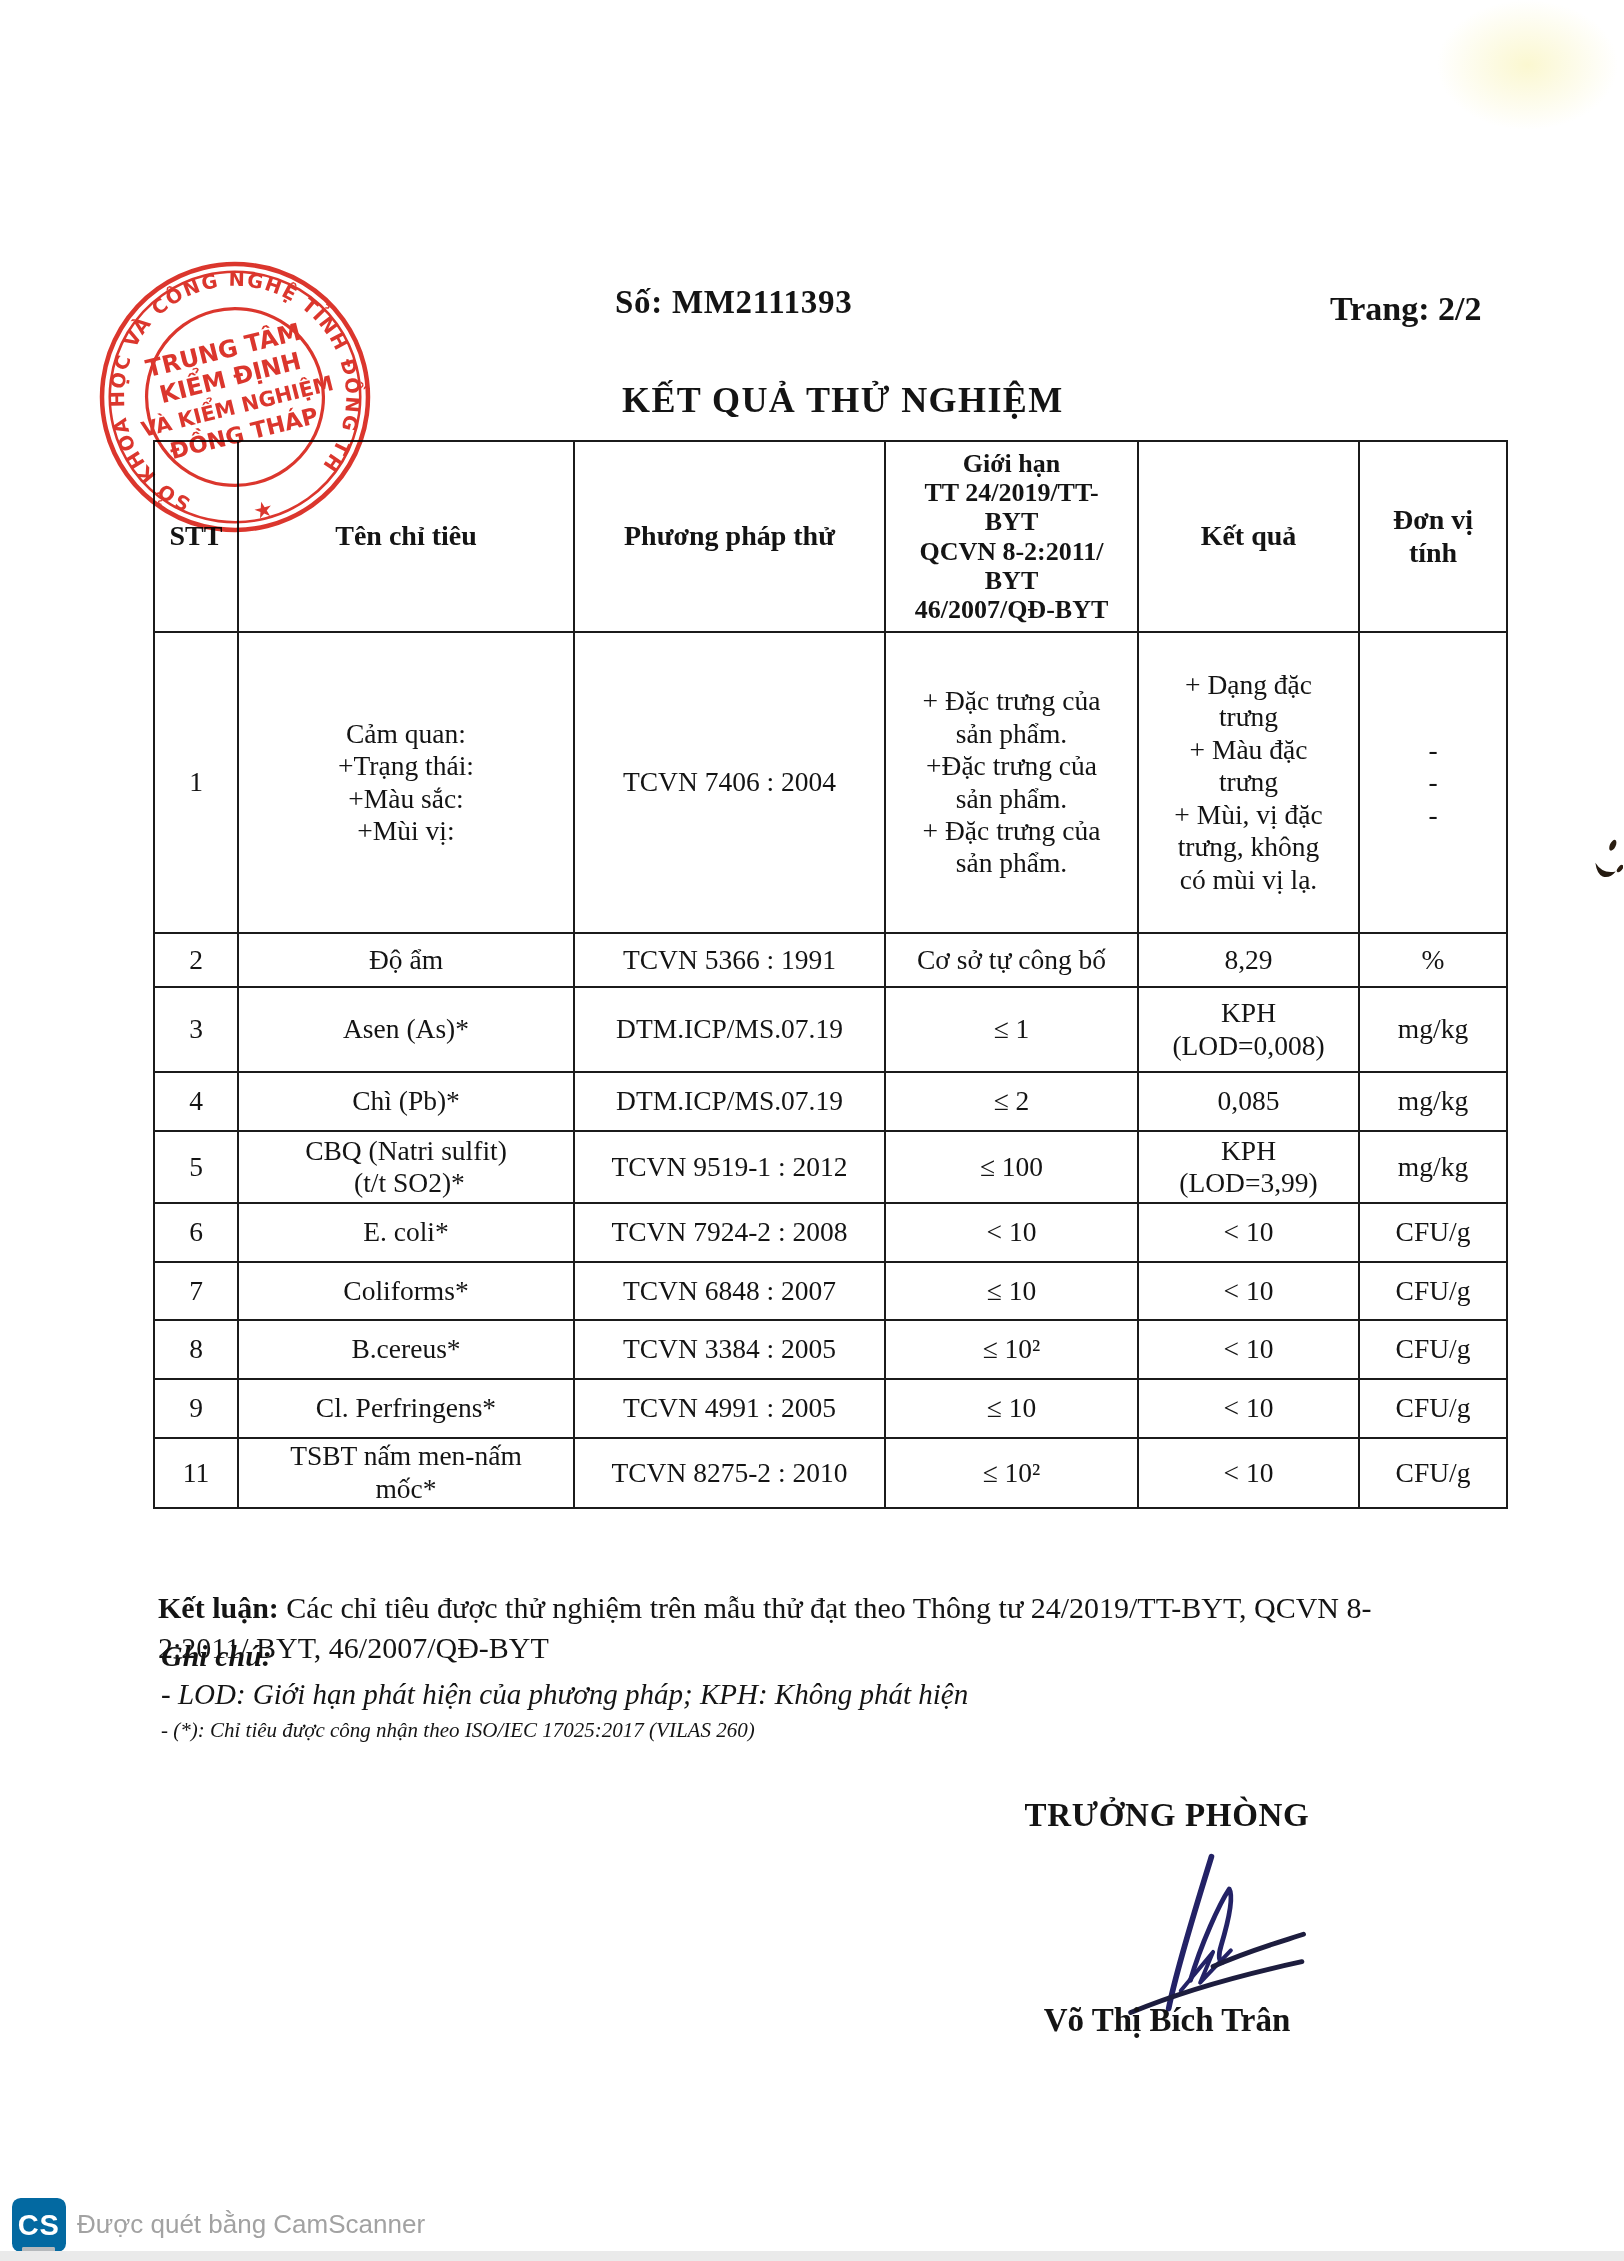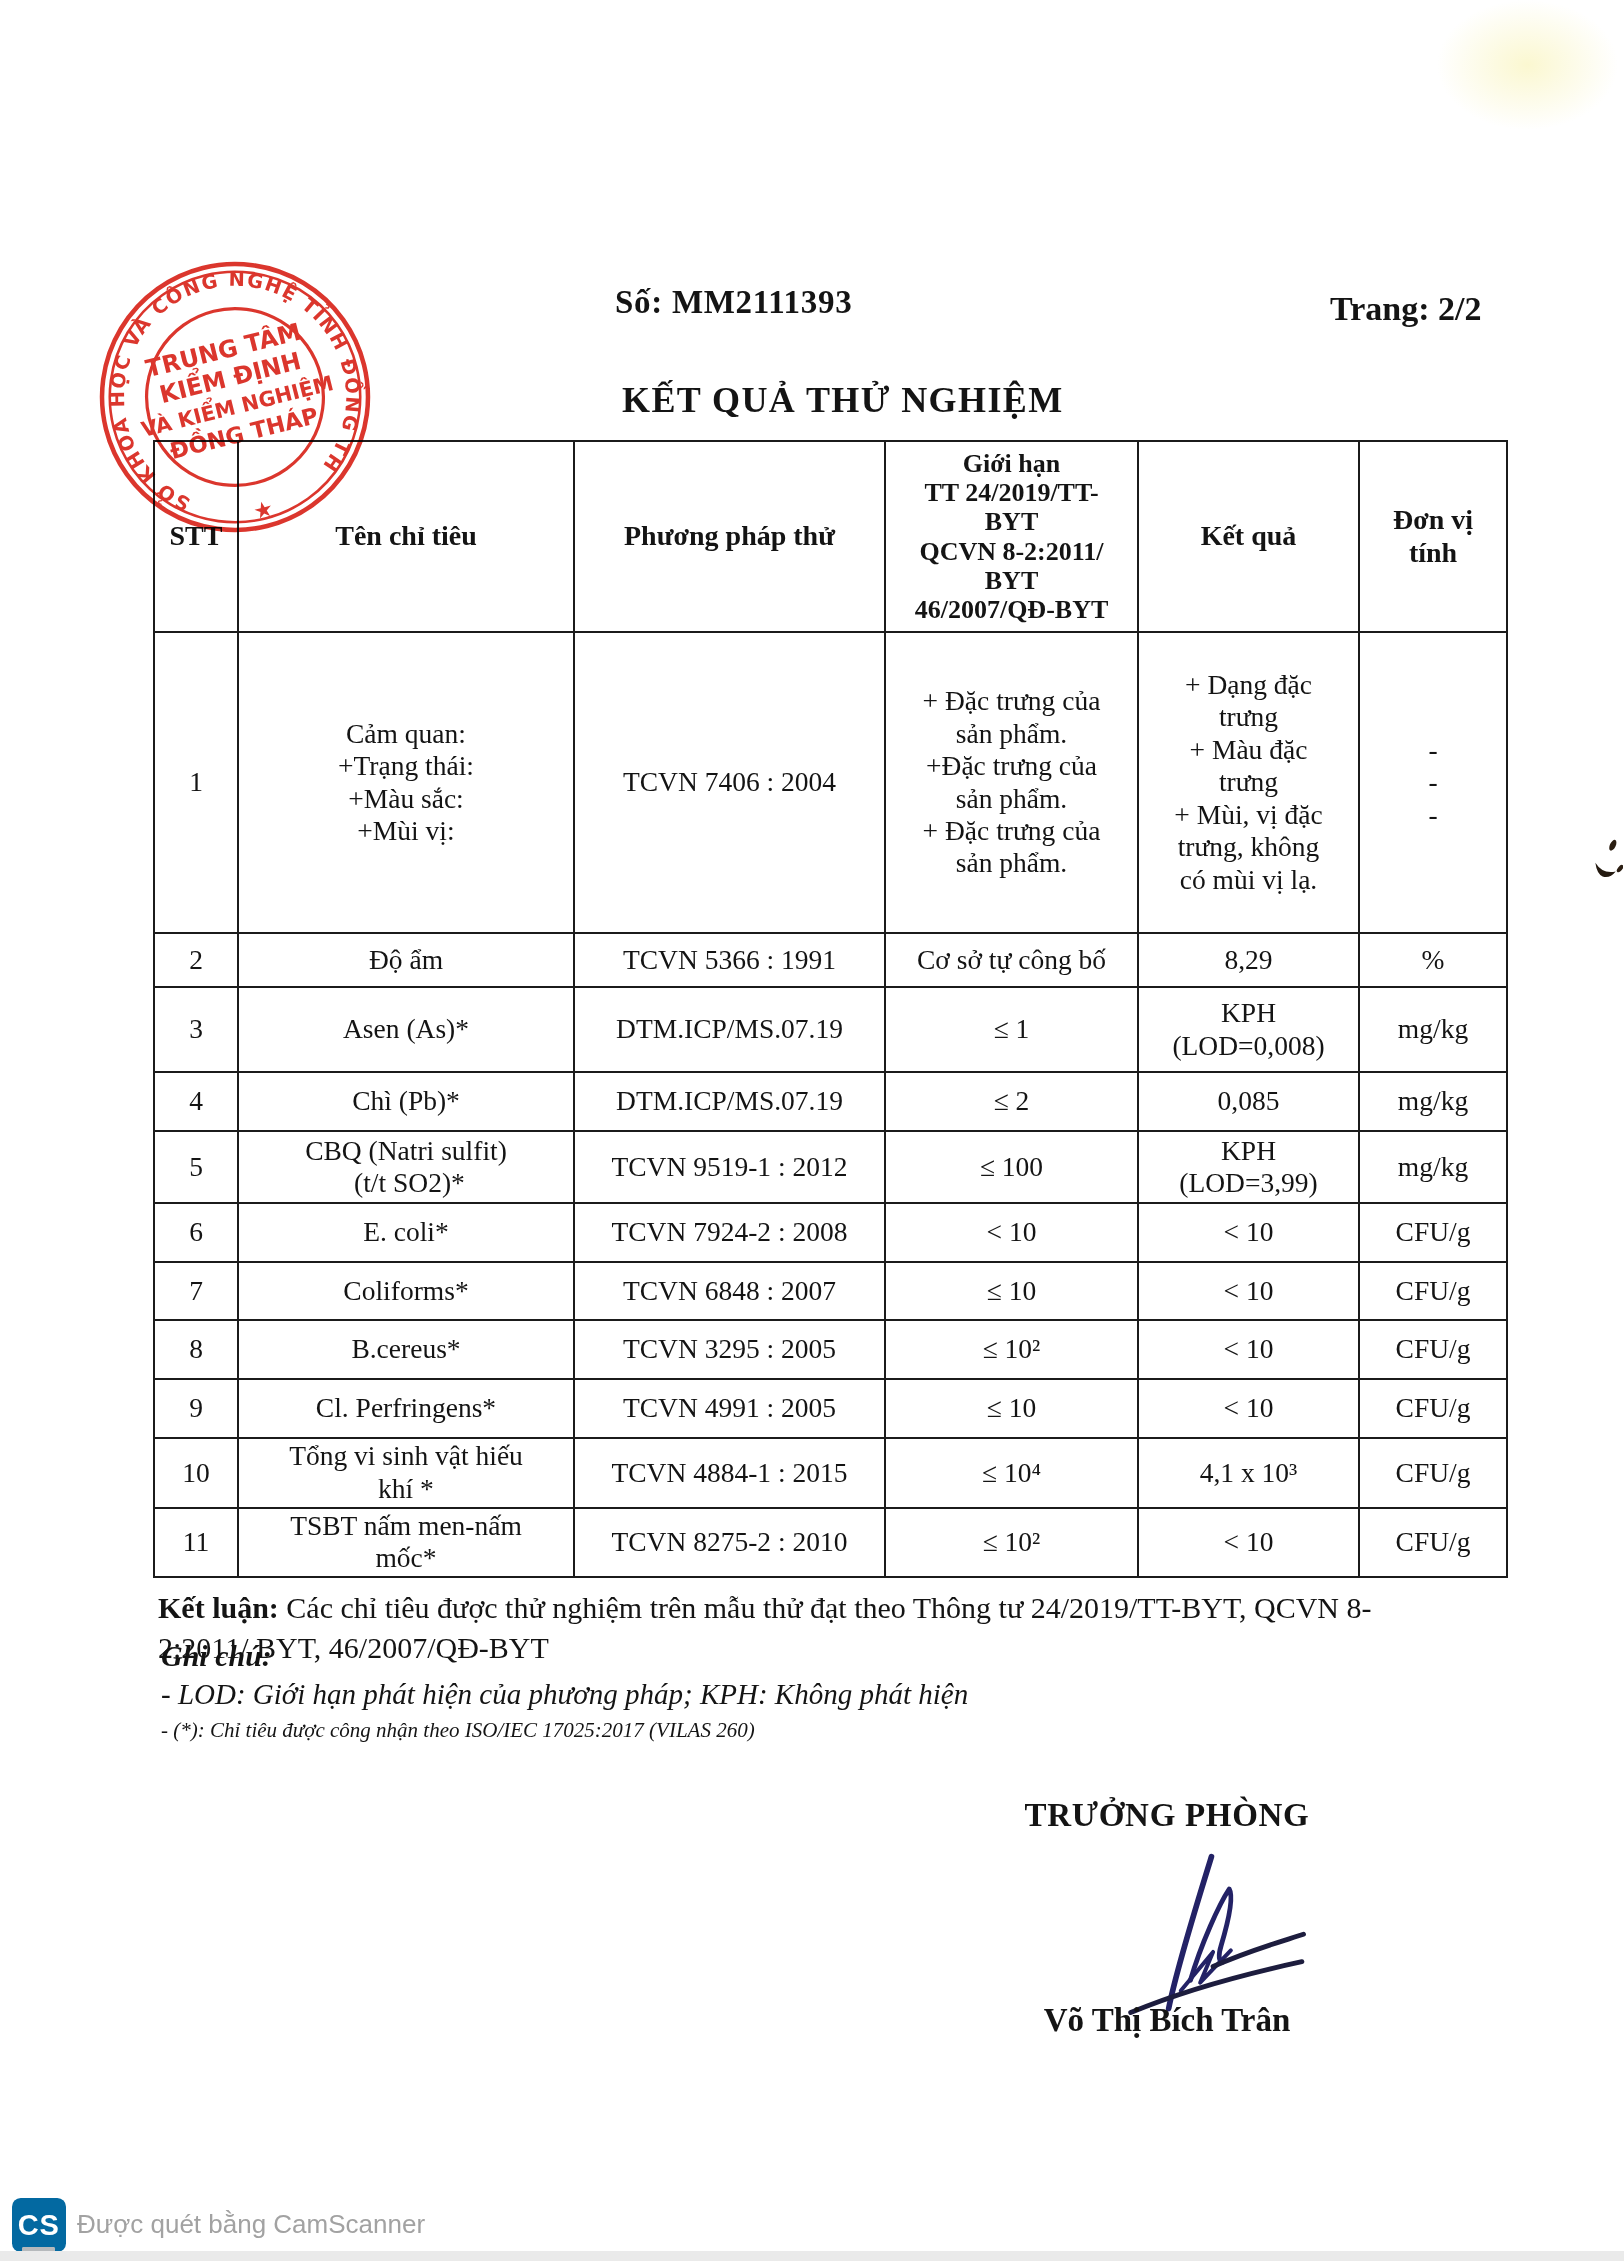--- a/index.html
+++ b/index.html
@@ -191,40 +191,31 @@
         <td class="c-stt">7</td>
         <td class="c-name">Coliforms*</td>
         <td class="c-method">TCVN 6848 : 2007</td>
         <td class="c-limit">≤ 10</td>
         <td class="c-result">&lt; 10</td>
         <td class="c-unit">CFU/g</td>
       </tr>
       <tr class="r8">
         <td class="c-stt">8</td>
         <td class="c-name">B.cereus*</td>
-        <td class="c-method">TCVN 3295 : 2005</td>
+        <td class="c-method">TCVN 3384 : 2005</td>
         <td class="c-limit">≤ 10²</td>
         <td class="c-result">&lt; 10</td>
         <td class="c-unit">CFU/g</td>
       </tr>
       <tr class="r9">
         <td class="c-stt">9</td>
         <td class="c-name">Cl. Perfringens*</td>
         <td class="c-method">TCVN 4991 : 2005</td>
         <td class="c-limit">≤ 10</td>
         <td class="c-result">&lt; 10</td>
-        <td class="c-unit">CFU/g</td>
-      </tr>
-      <tr class="r10">
-        <td class="c-stt">10</td>
-        <td class="c-name">Tổng vi sinh vật hiếu
-khí *</td>
-        <td class="c-method">TCVN 4884-1 : 2015</td>
-        <td class="c-limit">≤ 10⁴</td>
-        <td class="c-result">4,1 x 10³</td>
         <td class="c-unit">CFU/g</td>
       </tr>
       <tr class="r11">
         <td class="c-stt">11</td>
         <td class="c-name">TSBT nấm men-nấm
 mốc*</td>
         <td class="c-method">TCVN 8275-2 : 2010</td>
         <td class="c-limit">≤ 10²</td>
         <td class="c-result">&lt; 10</td>
         <td class="c-unit">CFU/g</td>

